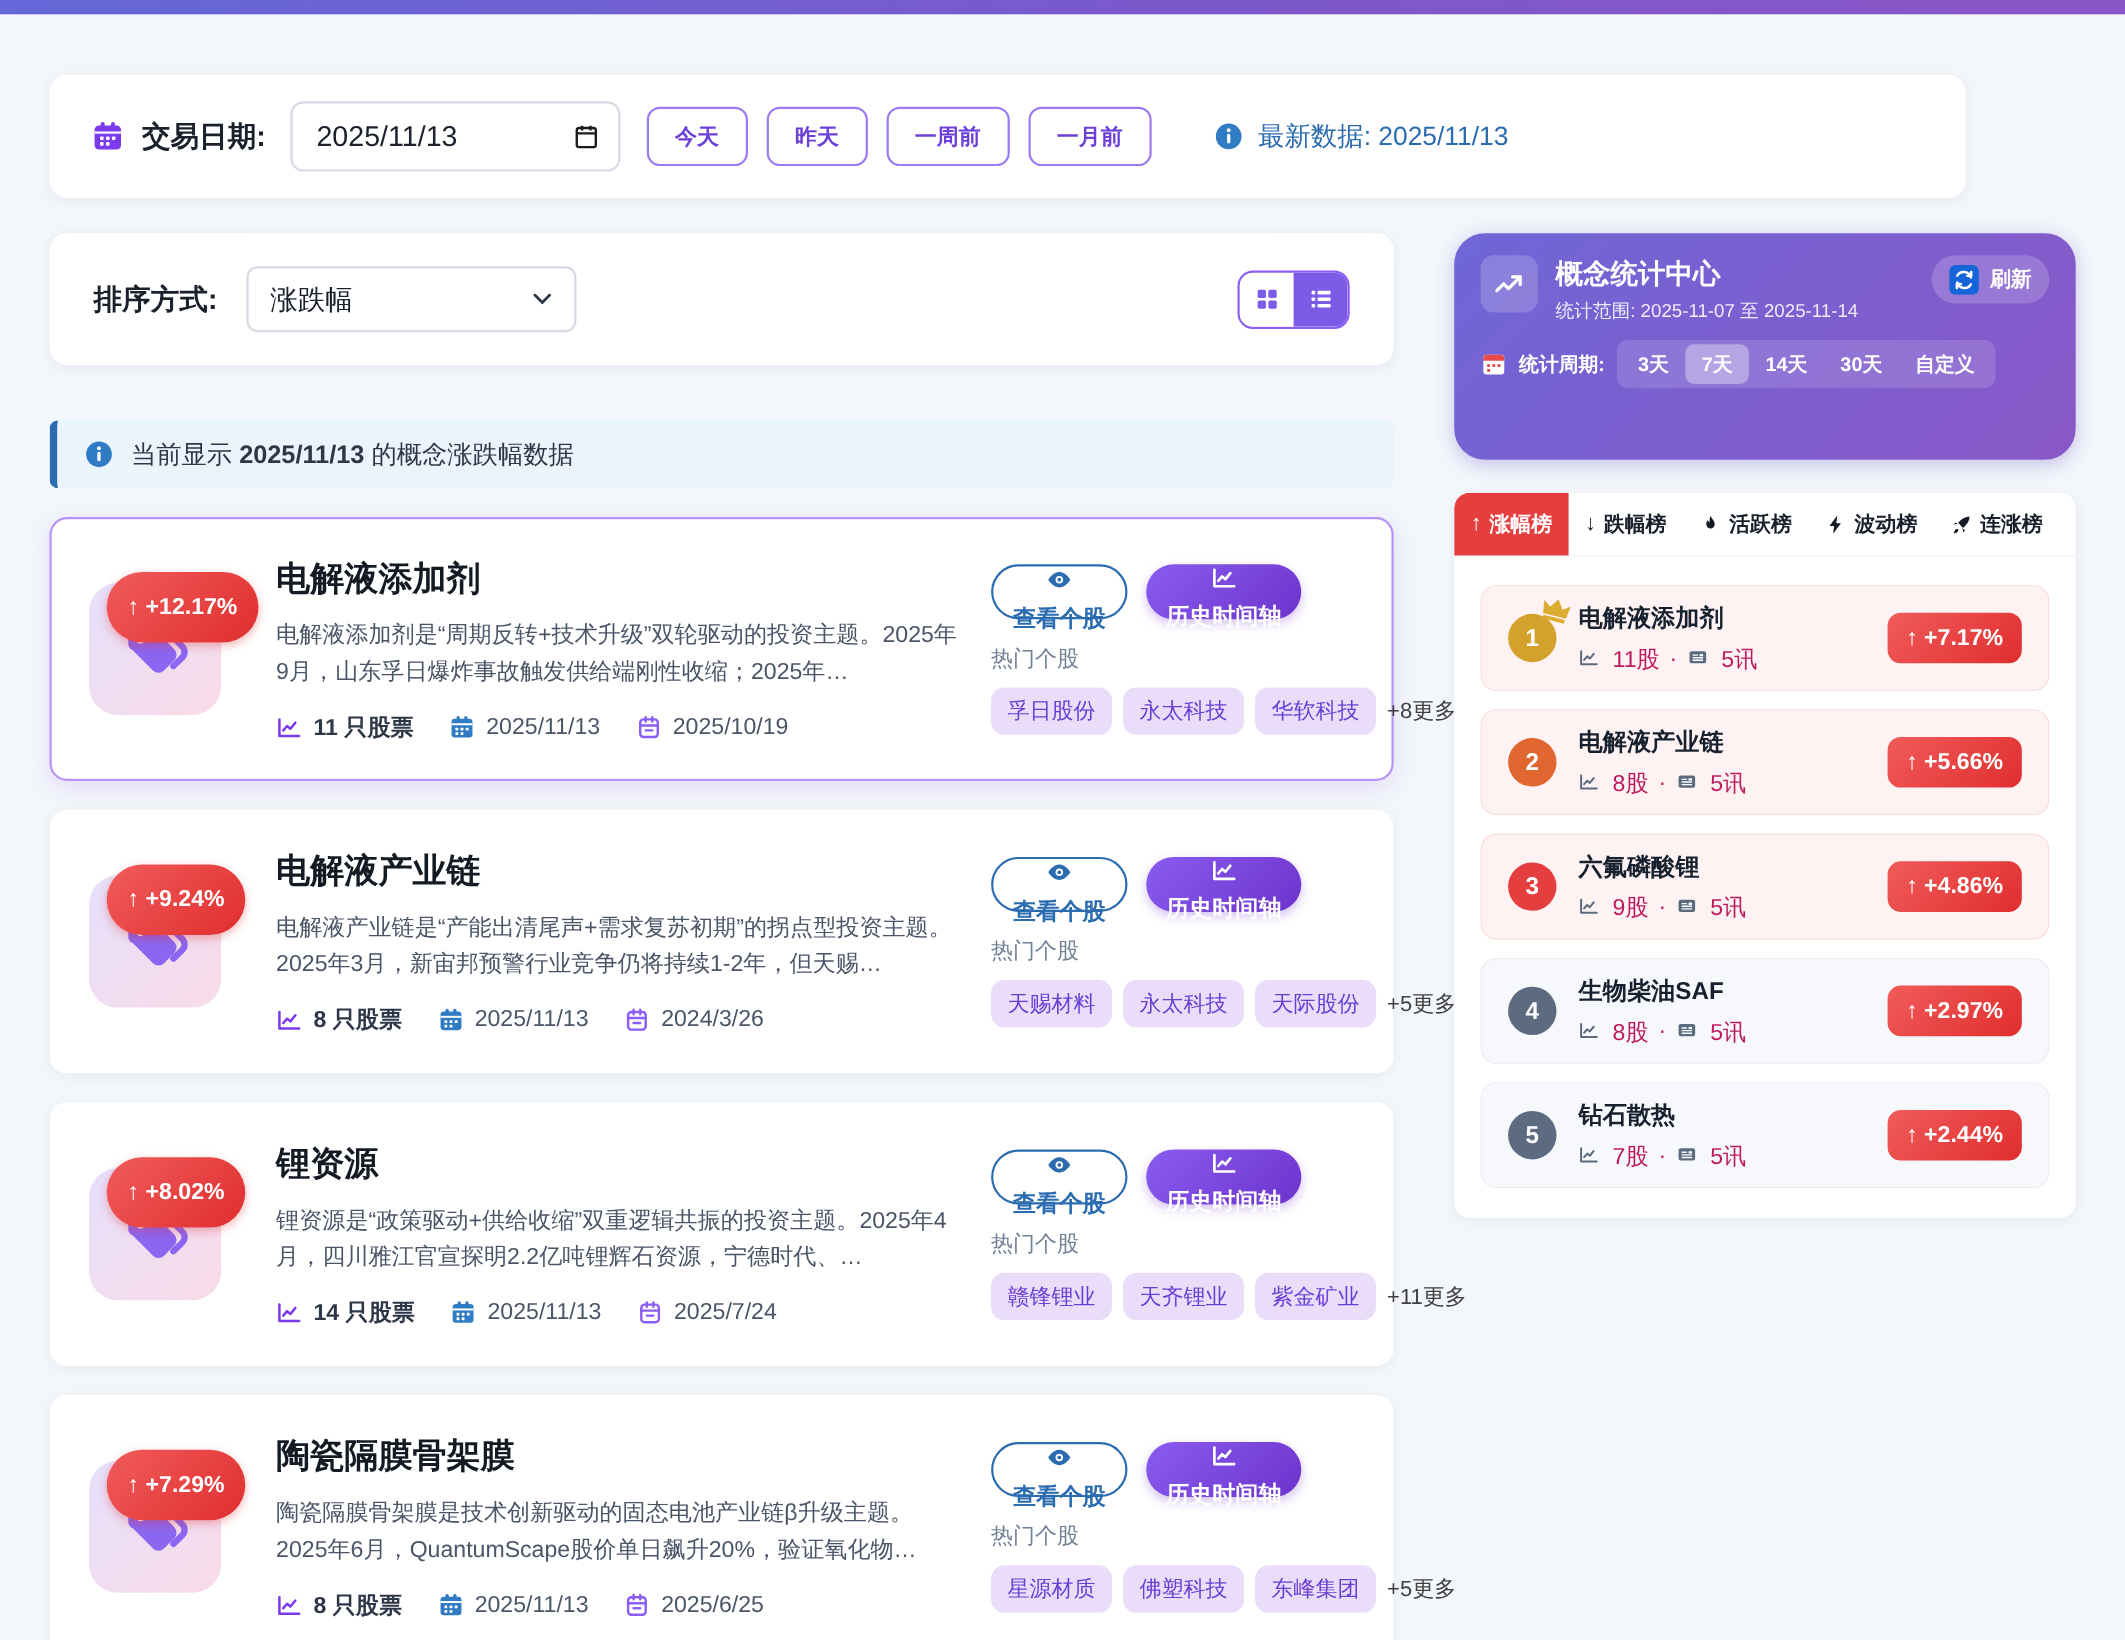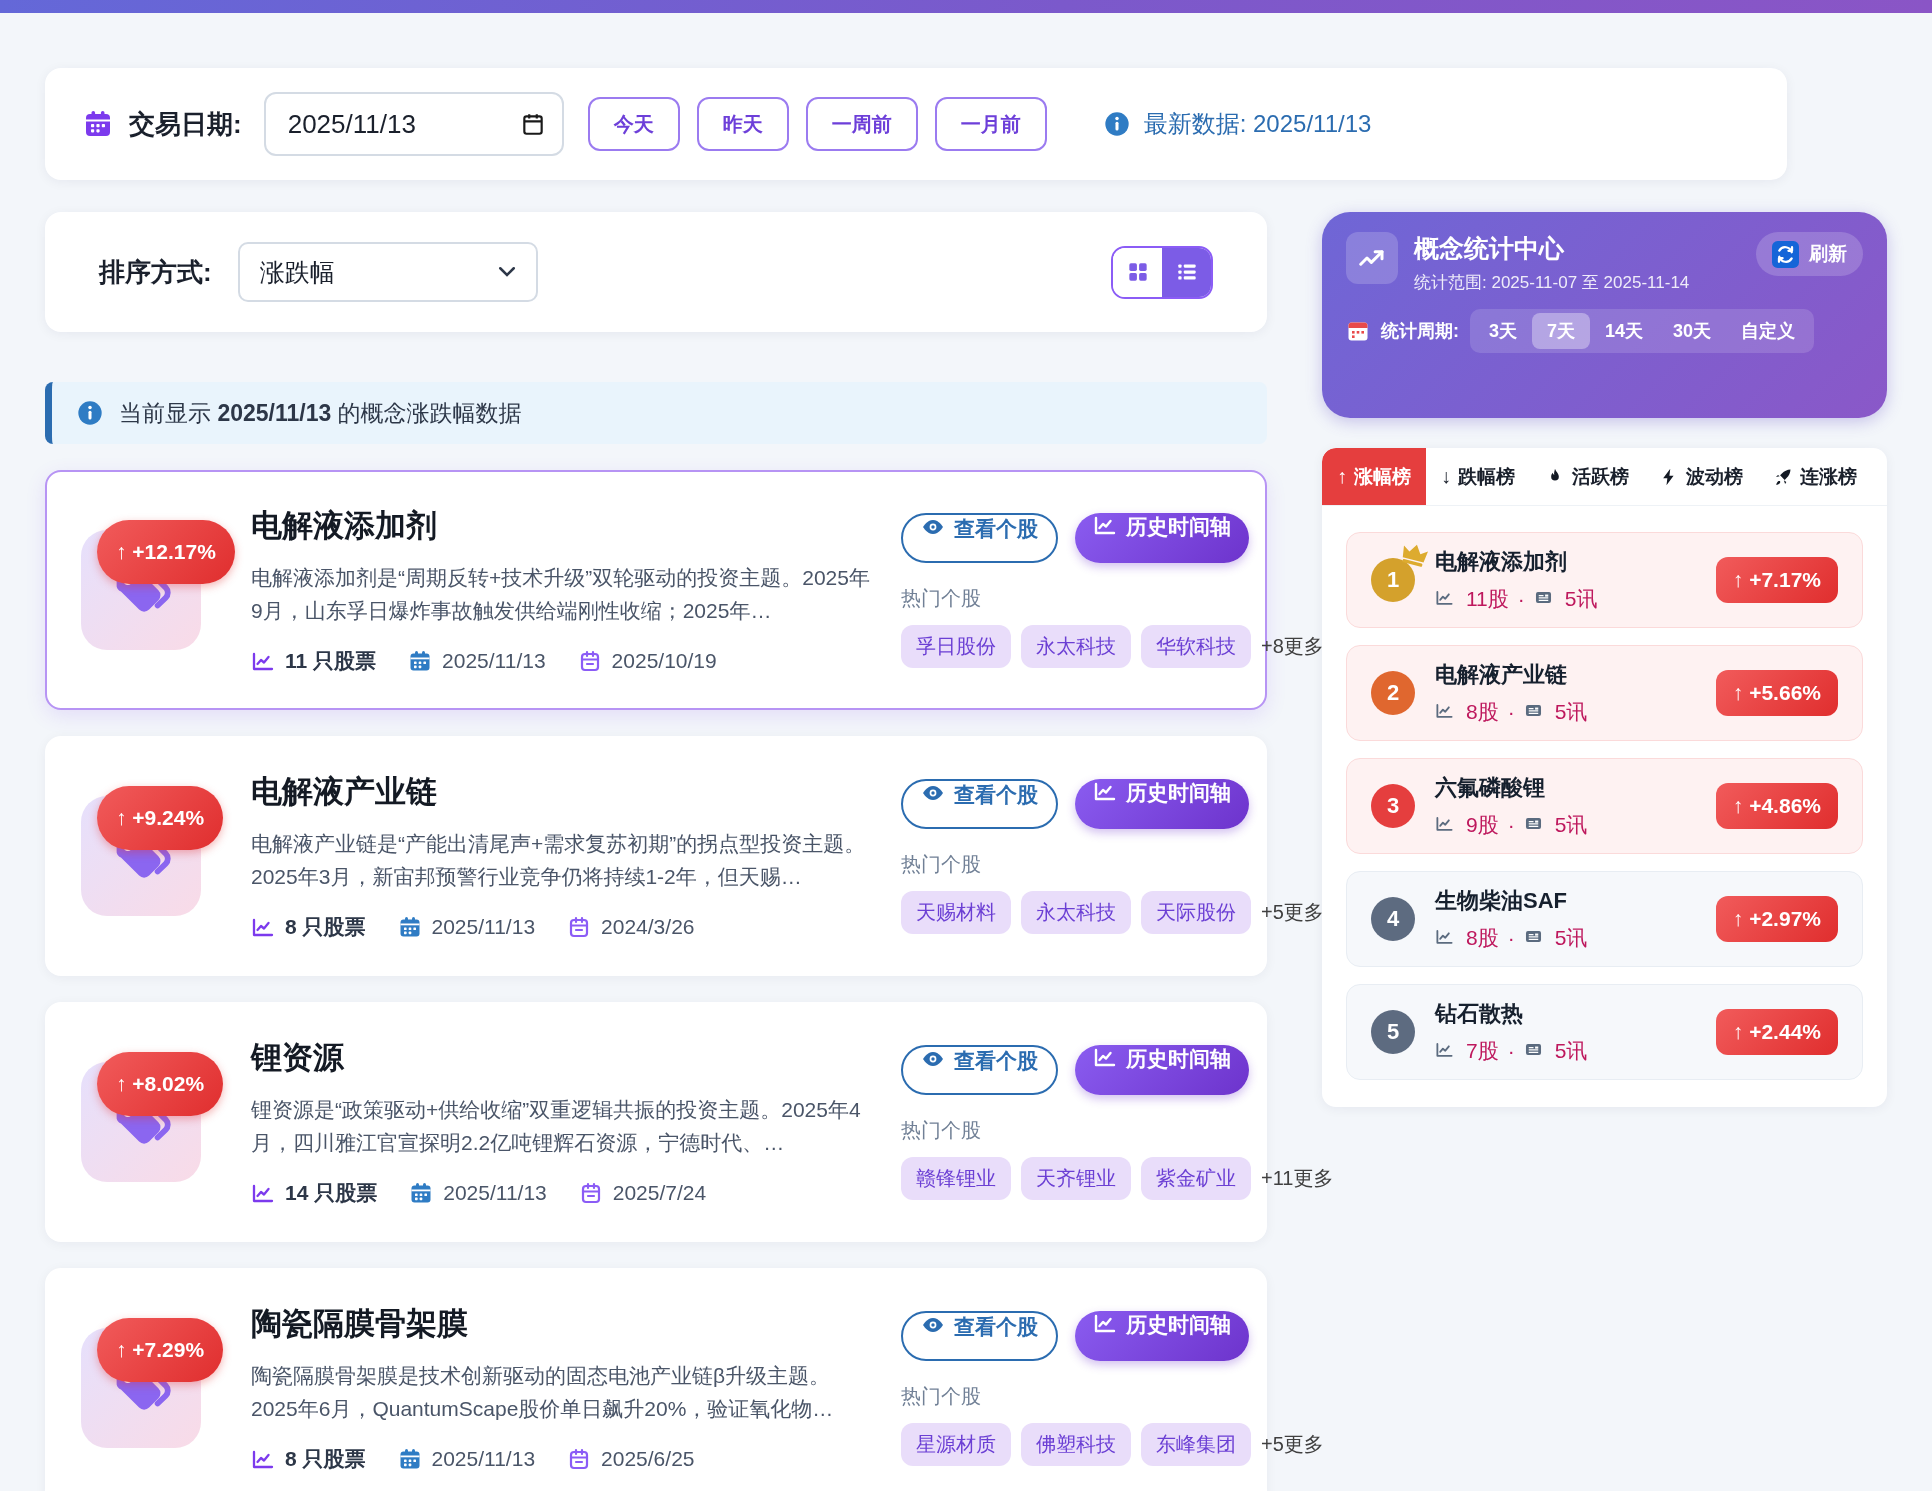--- a/index.html
+++ b/index.html
@@ -24,21 +24,21 @@
   .qbtns { display:flex; gap:17px; margin-left:24px; }
   .qbtn { height:54px; padding:0 24px; border:2px solid #9b7bf0; border-radius:12px; background:#fff; color:#6d3fd9; font-size:20px; font-weight:700; font-family:inherit; cursor:pointer; }
   .latest { margin-left:56px; display:flex; align-items:center; gap:13px; color:#2b6cb0; font-size:24px; }
 
   
   .columns { display:flex; gap:55px; margin-top:32px; }
   .col-main { width:1222px; flex:none; }
   .col-side { width:565px; flex:none; }
 
   
-  .sortbar { height:120px; display:flex; align-items:center; padding:0 54px; }
+  .sortbar { height:120px; display:flex; align-items:center; padding:0 40px; }
   .sortbar .lbl { font-size:26px; font-weight:700; margin-right:26px; }
   .select { width:300px; height:60px; border:2px solid #d4dbe4; border-radius:10px; display:flex; align-items:center; justify-content:space-between; padding:0 20px; font-size:25px; cursor:pointer; background:#fff; }
   .toggle { margin-left:auto; display:flex; border:2px solid #8b5cf6; border-radius:14px; overflow:hidden; }
   .seg { width:49px; height:49px; display:flex; align-items:center; justify-content:center; background:#fff; cursor:pointer; }
   .seg.active { background:#7c5ce6; }
   .seg svg { width:26px; height:26px; }
 
   
   .banner { margin-top:50px; margin-bottom:26px; height:62px; background:#e9f4fc; border-left:7px solid #2b6cb0; border-radius:8px; display:flex; align-items:center; gap:15px; padding:0 24px; font-size:23px; color:#2d3748; }
   .banner b { font-weight:700; }
@@ -51,21 +51,21 @@
   .cicon .sq svg { width:62px; height:62px; }
   .badge { position:absolute; top:-10px; left:16px; background:linear-gradient(135deg,#f15b5b,#e02e2e); color:#fff; font-weight:700; font-size:21px; padding:20px 19px; border-radius:999px; white-space:nowrap; box-shadow:0 3px 9px rgba(224,46,46,.35); }
   .cbody { flex:1; min-width:0; padding-right:26px; }
   .ctitle { font-size:31px; font-weight:700; color:#141a24; }
   .cdesc { margin-top:15px; font-size:21px; line-height:1.55; color:#4a5568; max-width:632px; display:-webkit-box; -webkit-line-clamp:2; -webkit-box-orient:vertical; overflow:hidden; }
   .cmeta { margin-top:19px; display:flex; align-items:center; gap:32px; font-size:21px; color:#4a5568; }
   .cmeta .grp { display:flex; align-items:center; gap:10px; }
   .cmeta .stocks { font-weight:700; color:#2d3748; }
   .cright { width:330px; flex:none; }
   .btnrow { display:flex; gap:17px; }
-  .btn { height:50px; border-radius:999px; font-size:21px; font-weight:700; display:flex; gap:9px; padding:0 18px; cursor:pointer; font-family:inherit; white-space:nowrap; }
+  .btn { height:50px; border-radius:999px; font-size:21px; font-weight:700; display:flex; align-items:center; gap:9px; padding:0 18px; cursor:pointer; font-family:inherit; white-space:nowrap;flex-direction:column; }
   .btn-view { border:2px solid #2b6cb0; color:#2b6cb0; background:#fff; }
   .btn-time { border:none; background:linear-gradient(135deg,#8a5cf0,#6d33cc); color:#fff; box-shadow:0 4px 10px rgba(109,51,204,.3); }
   .btn svg { width:24px; height:24px; }
   .hotlabel { margin-top:22px; color:#718096; font-size:20px; }
   .tagrow { margin-top:13px; display:flex; align-items:center; gap:10px; }
   .tag { background:#e9ddfa; color:#6b3fd4; font-size:20px; padding:8px 15px; border-radius:12px; white-space:nowrap; cursor:pointer; }
   .more { color:#404040; font-size:20px; white-space:nowrap; cursor:pointer; }
 
   
   .stats { height:206px; border-radius:28px; background:linear-gradient(135deg,#6f66d6,#8a58c8); padding:20px 24px; color:#fff; box-shadow:0 4px 16px rgba(96,76,200,.3); }

